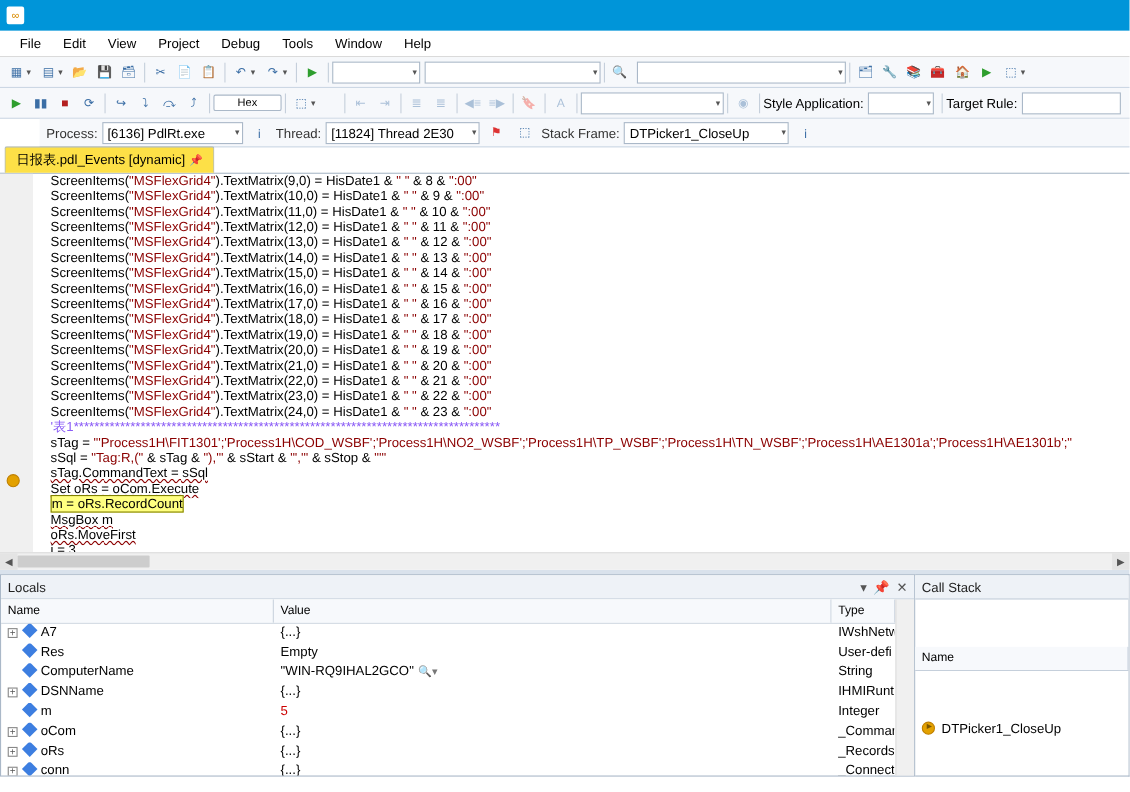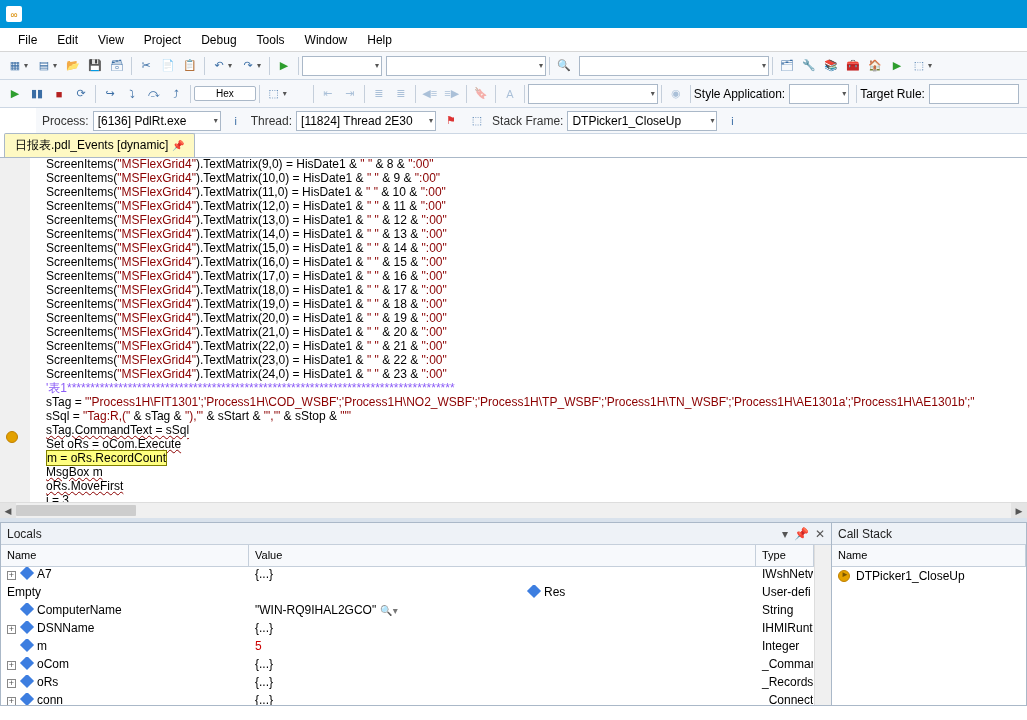--- a/index.html
+++ b/index.html
@@ -11,39 +11,39 @@
 .toolrow{height:28px;border-bottom:1px solid #ccd7e4;background:#f6f8fb;display:flex;align-items:center;padding:0 4px;gap:0;}
 .tb{width:20px;height:20px;display:inline-flex;align-items:center;justify-content:center;margin:0 1px;color:#3b6ea5;cursor:pointer;font-size:11px;}
 .tb.disabled{opacity:.4;cursor:default;}
 .drop{width:8px;font-size:8px;color:#555;justify-content:flex-start;margin-left:-2px;}
 .sep{width:1px;height:18px;background:#c5cfdb;margin:0 3px;}
 .combo{height:20px;border:1px solid #aab8c8;background:#fff;min-width:60px;display:inline-flex;align-items:center;padding:0 4px;font-size:11px;position:relative;}
 .combo .dd{position:absolute;right:2px;font-size:8px;color:#555;}
 .debugrow{height:26px;background:#f6f8fb;border-bottom:1px solid #ccd7e4;display:flex;align-items:center;padding:0 6px;gap:4px;font-size:11px;margin-left:36px;}
 .debugrow label{color:#333;}
 .tabbar{height:24px;display:flex;align-items:flex-end;padding-left:4px;border-bottom:1px solid #aab8c8;}
-.tab{background:#fef9c3;border:1px solid #aab8c8;border-bottom:none;padding:3px 10px;font-size:11px;display:flex;align-items:center;gap:4px;border-top-left-radius:2px;border-top-right-radius:2px;}
+.tab{background:#fde047;border:1px solid #aab8c8;border-bottom:none;padding:3px 10px;font-size:11px;display:flex;align-items:center;gap:4px;border-top-left-radius:2px;border-top-right-radius:2px;}
 .tab .pin{width:12px;height:12px;display:inline-block;font-size:10px;color:#777;}
 .codearea{height:360px;position:relative;}
 .code-scroll{position:absolute;left:0;right:0;top:0;bottom:16px;overflow:hidden;}
 .break-gutter{position:absolute;left:0;top:0;bottom:16px;width:30px;background:#f0f0f0;}
 .break-dot{position:absolute;left:6px;width:12px;height:12px;border-radius:50%;background:#e3a100;border:1px solid #c08000;}
 pre.code{position:absolute;left:46px;top:0;white-space:pre;font-family:"NSimSun","SimSun","Courier New",monospace;font-size:12px;line-height:13px;color:#000;}
 pre.code .s{color:#8b0000;}
 pre.code .n{color:#000;}
 pre.code .c{color:#8b5cf6;}
 pre.code .hl{background:#ffff80;border:1px solid #808000;padding:0;}
 pre.code .wavy{text-decoration:underline wavy #8b0000;text-decoration-thickness:1px;}
 .hscroll{position:absolute;left:0;right:0;bottom:0;height:16px;background:#f0f0f0;border-top:1px solid #ddd;display:flex;}
 .hscroll .ar{width:16px;background:#e4e4e4;display:flex;align-items:center;justify-content:center;font-size:9px;color:#555;}
 .hscroll .track{flex:1;position:relative;}
 .hscroll .thumb{position:absolute;left:0;top:2px;bottom:2px;width:120px;background:#cdcdcd;border-radius:1px;}
 .pane-row{display:flex;height:188px;border-top:4px solid #d9e2ec;}
 .locals{flex:1;border:1px solid #aab8c8;display:flex;flex-direction:column;min-width:0;}
-.callstack{width:195px;border:1px solid #aab8c8;border-left:none;display:flex;flex-direction:column;}
+.callstack{width:195px;border:1px solid #aab8c8;border-left:none;display:flex;flex-direction:column;gap:43px;}
 .pane-title{height:22px;background:#eef2f7;border-bottom:1px solid #c5cfdb;display:flex;align-items:center;padding:0 6px;font-size:11px;color:#222;}
 .pane-title .tools{margin-left:auto;display:flex;gap:6px;color:#555;}
 .grid-head{display:flex;height:22px;border-bottom:1px solid #c5cfdb;background:#fff;}
 .grid-head .col{border-right:1px solid #c5cfdb;padding:4px 6px;font-size:11px;background:#f7f9fc;}
 .grid-body{flex:1;overflow:hidden;font-size:11px;}
 .grid-body .row{display:flex;height:18px;}
 .grid-body .row .col{border-right:1px solid transparent;padding:0 6px;overflow:hidden;white-space:nowrap;text-overflow:clip;}
 .vscroll{width:17px;background:#f0f0f0;border-left:1px solid #ddd;}
 .locals-cols{display:flex;flex:1;min-height:0;}
 .locals-main{flex:1;display:flex;flex-direction:column;min-width:0;}
@@ -251,22 +251,22 @@
           <div class="col" style="flex:1">Value</div>
           <div class="col" style="width:58px">Type</div>
         </div>
         <div class="grid-body" id="locals-body">
             <div class="row">
               <div class="col" style="width:248px"><span class="exp">+</span><span class="dia"></span><span>A7</span></div>
               <div class="col" style="flex:1;"><span>{...}</span></div>
               <div class="col" style="width:58px"><span>IWshNetw</span></div>
             </div>
             <div class="row">
+              <div class="col" style="width:248px"><span style="display:inline-block;width:13px"></span><span class="dia"></span><span>Res</span></div>
               <div class="col" style="flex:1;"><span>Empty</span></div>
-              <div class="col" style="width:248px"><span style="display:inline-block;width:13px"></span><span class="dia"></span><span>Res</span></div>
               <div class="col" style="width:58px"><span>User-defi</span></div>
             </div>
             <div class="row">
               <div class="col" style="width:248px"><span style="display:inline-block;width:13px"></span><span class="dia"></span><span>ComputerName</span></div>
               <div class="col" style="flex:1;"><span>"WIN-RQ9IHAL2GCO"</span><span class="mag">🔍▾</span></div>
               <div class="col" style="width:58px"><span>String</span></div>
             </div>
             <div class="row">
               <div class="col" style="width:248px"><span class="exp">+</span><span class="dia"></span><span>DSNName</span></div>
               <div class="col" style="flex:1;"><span>{...}</span></div>

